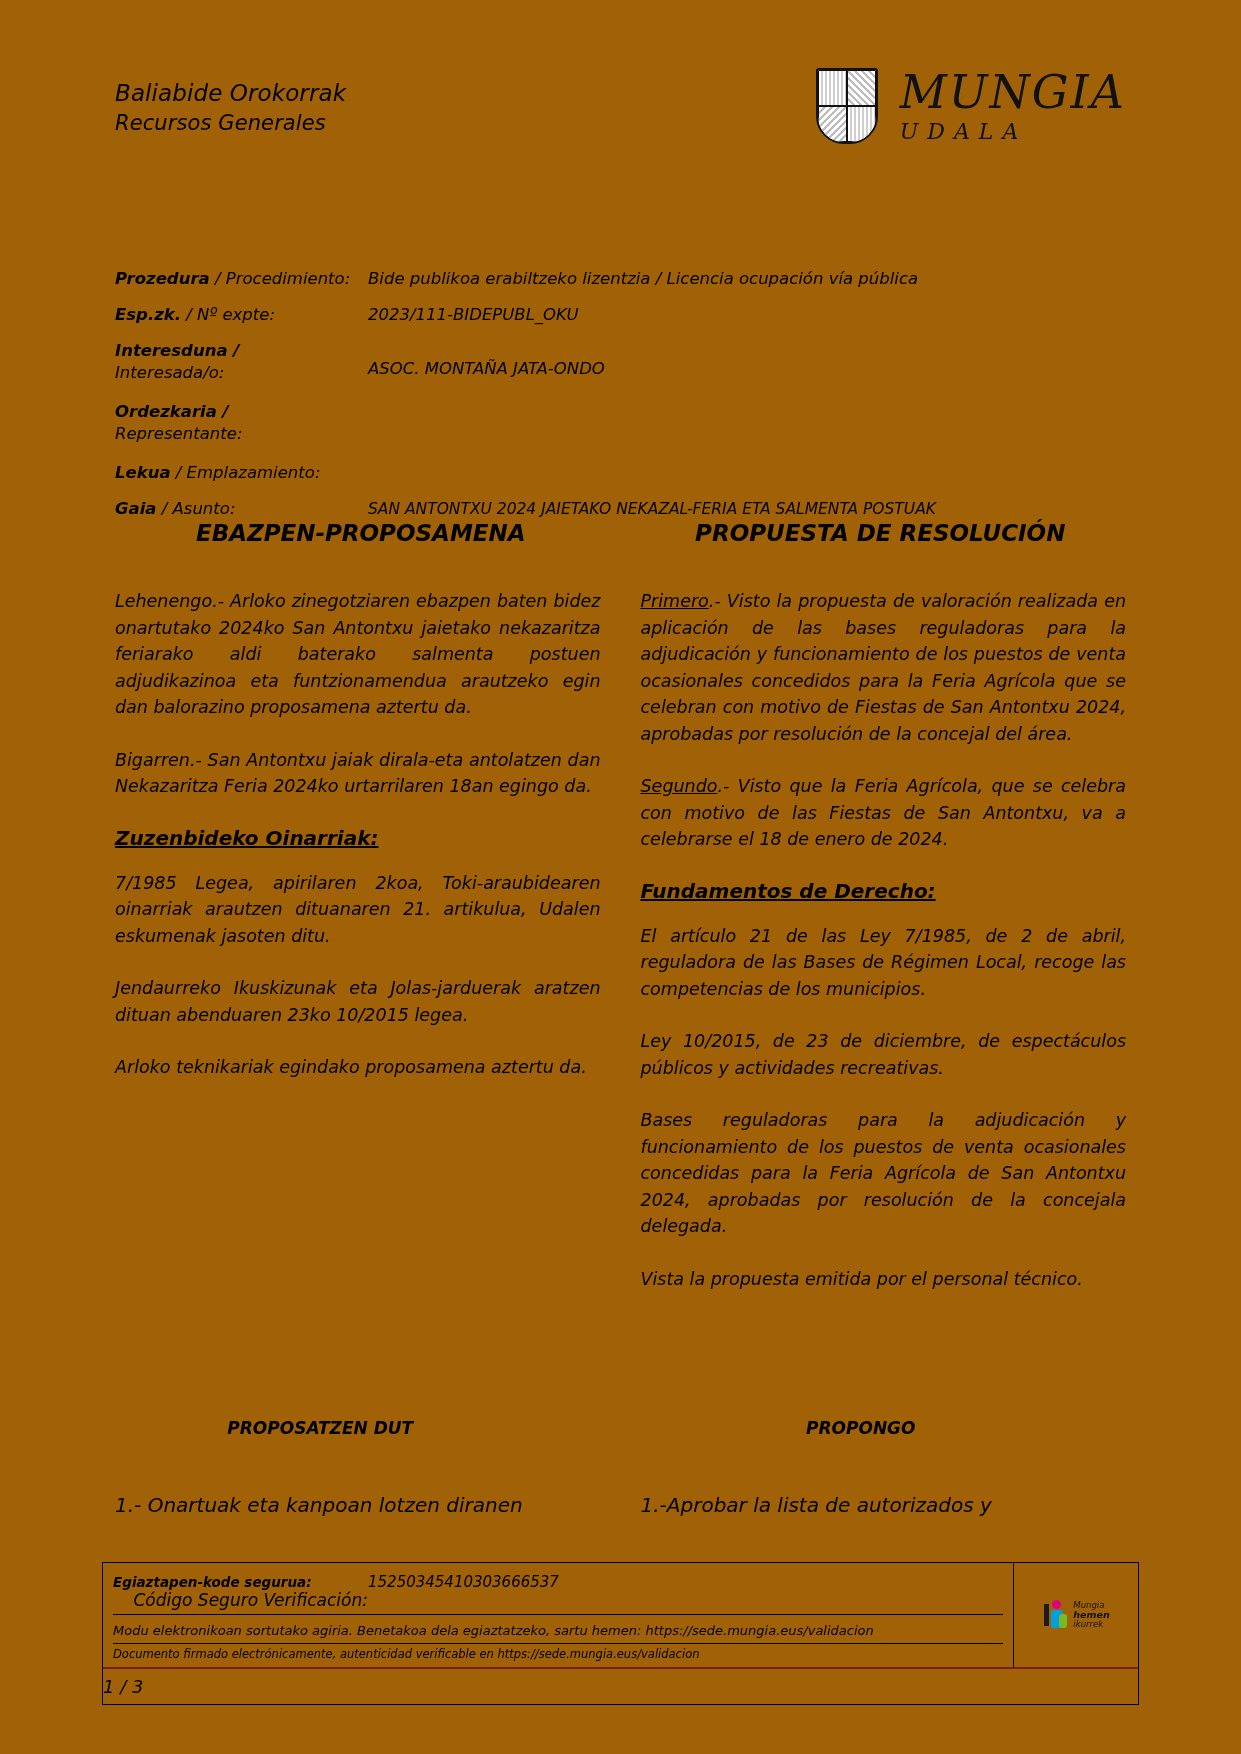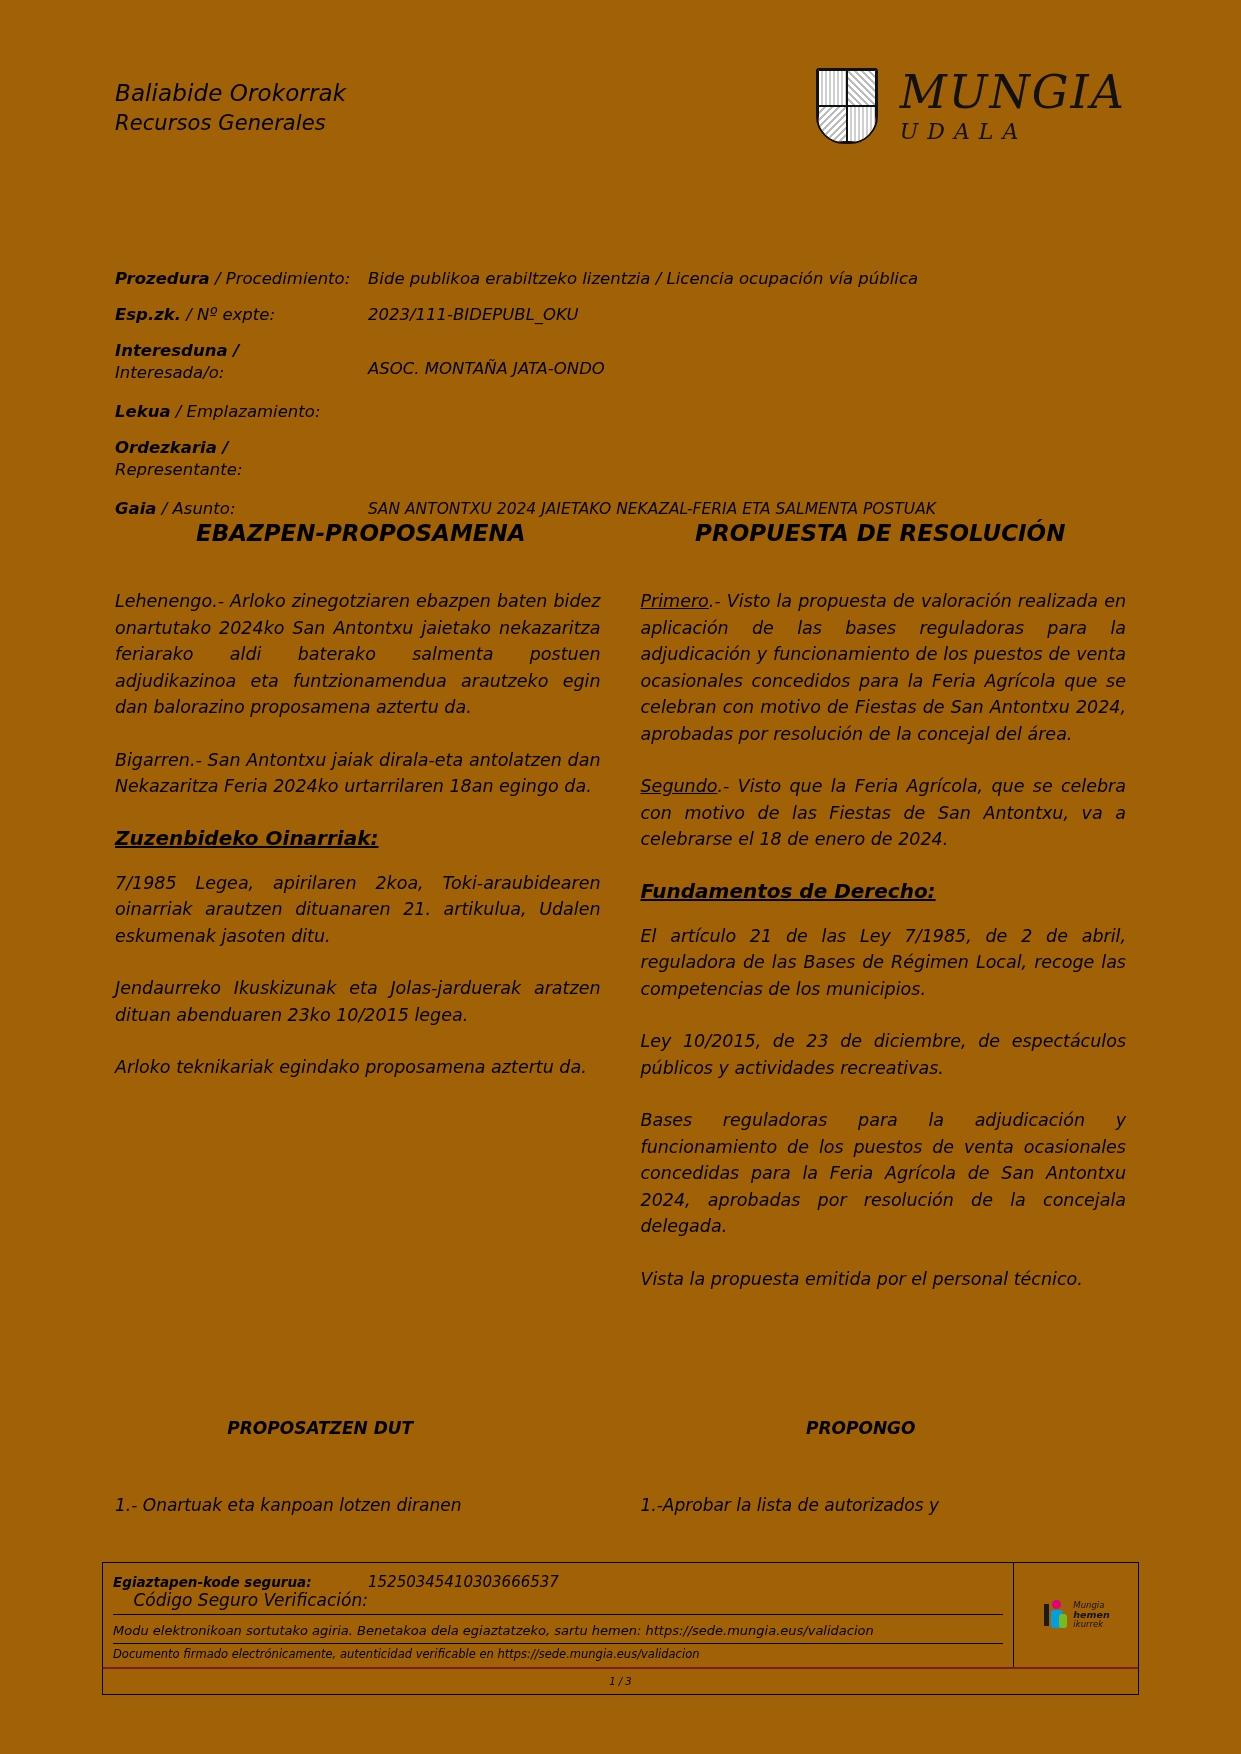--- a/index.html
+++ b/index.html
@@ -169,21 +169,21 @@
   .propose-body {
     position: absolute;
     top: 1492px;
     left: 115px;
     right: 115px;
     display: flex;
     gap: 40px;
   }
   .propose-body p {
     margin: 0;
-    font-size: 17px;
+    font-size: 20px;
     line-height: 26.5px;
     text-align: justify;
   }
 
   
   .footer {
     position: absolute;
     left: 102px;
     right: 102px;
     top: 1562px;
@@ -227,22 +227,22 @@
   }
   .csv-note2 {
     font-size: 11.5px;
     margin-top: 3px;
   }
   .hline {
     border-top: 1px solid #000;
     margin: 4px 0 3px 0;
   }
   .footer-page {
-    text-align: center;
-    font-size: 10px;
+    text-align: left;
+    font-size: 18px;
     padding: 7px 0 7px 0;
   }
   .mini-logo {
     display: flex;
     align-items: center;
     gap: 5px;
   }
   .mini-mark {
     width: 26px;
     height: 30px;
@@ -312,31 +312,31 @@
     </div>
 
     <div class="meta-row tall">
       <div class="meta-label">
         <b>Interesduna /</b>
         <div>Interesada/o:</div>
       </div>
       <div class="meta-value" style="padding-top:18px">ASOC. MONTAÑA JATA-ONDO</div>
     </div>
 
-    <div class="meta-row">
-      <div class="meta-label">
-        <b>Lekua</b><span> / Emplazamiento:</span>
-      </div>
-      <div class="meta-value"></div>
-    </div>
-
     <div class="meta-row tall">
       <div class="meta-label">
         <b>Ordezkaria /</b>
         <div>Representante:</div>
+      </div>
+      <div class="meta-value"></div>
+    </div>
+
+    <div class="meta-row">
+      <div class="meta-label">
+        <b>Lekua</b><span> / Emplazamiento:</span>
       </div>
       <div class="meta-value"></div>
     </div>
 
     <div class="meta-row">
       <div class="meta-label">
         <b>Gaia</b><span> / Asunto:</span>
       </div>
       <div class="meta-value" style="font-size:15.5px">SAN ANTONTXU 2024 JAIETAKO NEKAZAL-FERIA ETA SALMENTA POSTUAK</div>
     </div>

